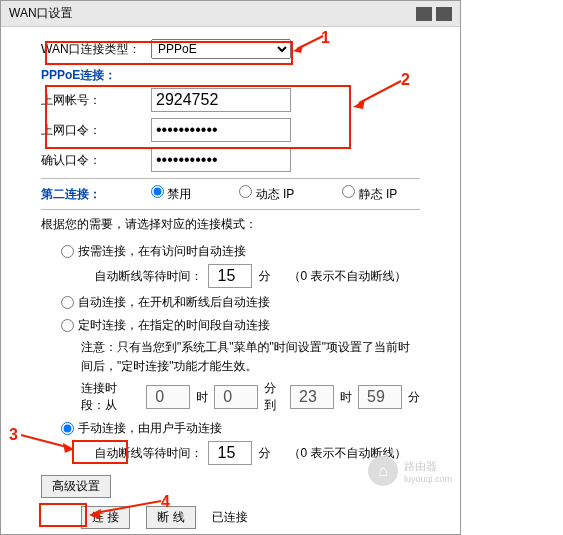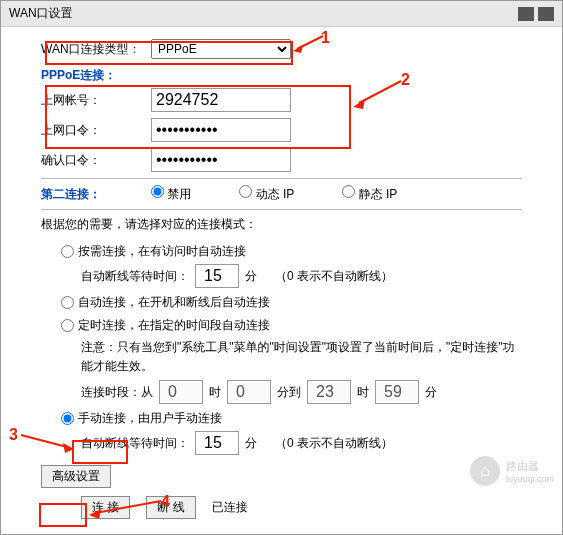--- a/index.html
+++ b/index.html
@@ -1,33 +1,33 @@
 <!DOCTYPE html>
 <html><head>
 <meta charset="utf-8">
 <style>
 * { box-sizing: border-box; margin: 0; padding: 0; }
 body { font-family: "Microsoft YaHei", SimSun, sans-serif; font-size: 12px; background: #fff; }
-.window { width: 563px; height: 535px; border: 1px solid #999; position: relative; }
+.window { width: 461px; height: 535px; border: 1px solid #999; position: relative; }
 .titlebar { background: #e8e8e8; padding: 4px 8px; border-bottom: 1px solid #ccc; display: flex; justify-content: space-between; align-items: center; }
 .tbicons { display: flex; gap: 4px; }
 .tbicon { width: 16px; height: 14px; background: #555; }
 .content { padding: 12px 40px 12px 40px; }
 .row { display: flex; align-items: center; margin-bottom: 6px; }
 .label { width: 110px; }
 .section-title { color: #0047b3; font-weight: bold; margin: 8px 0 4px 0; }
 .section-title2 { color: #0047b3; font-weight: bold; }
 select { font-size: 12px; padding: 1px 2px; width: 140px; }
 input[type=text], input[type=password] { font-size: 16px; padding: 2px 4px; width: 140px; border: 1px solid #999; }
 input[type=text].sm { width: 44px; padding-left: 8px; }
 button { font-size: 12px; padding: 2px 10px; background: #efefef; border: 1px solid #888; cursor: pointer; }
 button:disabled { color: #888; }
 .opt-block { margin-left: 20px; margin-bottom: 6px; }
 .opt-label { display: flex; align-items: center; gap: 4px; margin-bottom: 4px; }
-.opt-sub { margin-left: 20px; display: flex; align-items: center; gap: 6px; margin-bottom: 4px; }
+.opt-sub { margin-left: 20px; display: flex; align-items: center; gap: 6px; margin-bottom: 4px; justify-content: center; }
 .note { margin-left: 20px; margin-bottom: 4px; line-height: 1.6; }
 .hr { border-top: 1px solid #bbb; margin: 6px 0; }
 .red-box-1 { position: absolute; border: 2px solid #e20; left: 44px; top: 40px; width: 248px; height: 24px; }
 .red-box-2 { position: absolute; border: 2px solid #e20; left: 44px; top: 84px; width: 306px; height: 64px; }
 .red-box-3 { position: absolute; border: 2px solid #e20; left: 71px; top: 439px; width: 56px; height: 24px; }
 .red-box-4 { position: absolute; border: 2px solid #e20; left: 38px; top: 502px; width: 48px; height: 24px; }
 .anno { position: absolute; color: #e20; font-size: 16px; font-weight: bold; }
 .anno-1 { left: 320px; top: 28px; }
 .anno-2 { left: 400px; top: 70px; }
 .anno-3 { left: 8px; top: 425px; }

